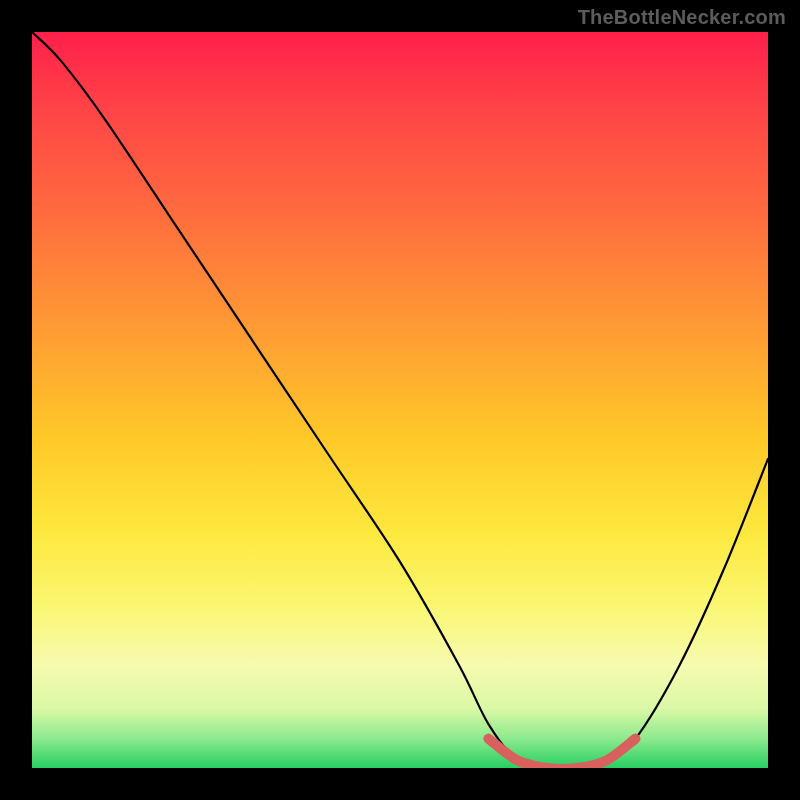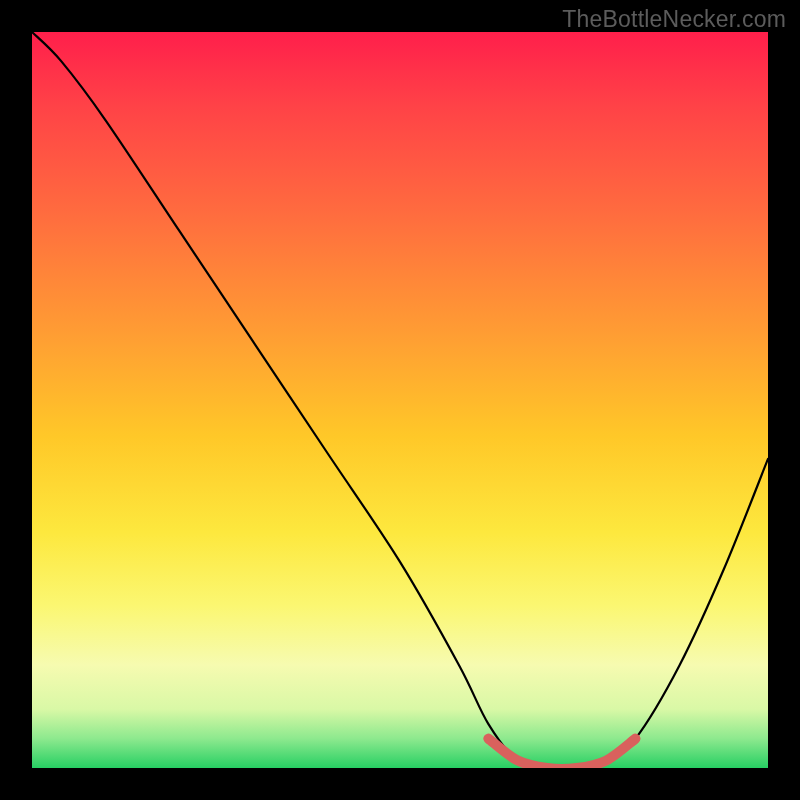--- a/index.html
+++ b/index.html
@@ -15,22 +15,22 @@
     position: relative;
     width: 800px;
     height: 800px;
     background: #000;
   }
   .watermark {
     position: absolute;
     top: 6px;
     right: 14px;
     color: #5c5c5c;
-    font-size: 23px;
-    font-weight: normal;
+    font-size: 20px;
+    font-weight: bold;
     letter-spacing: 0.2px;
     z-index: 30;
   }
   .plot-outer {
     position: absolute;
     left: 32px;
     top: 32px;
     width: 736px;
     height: 736px;
     background: #000;

